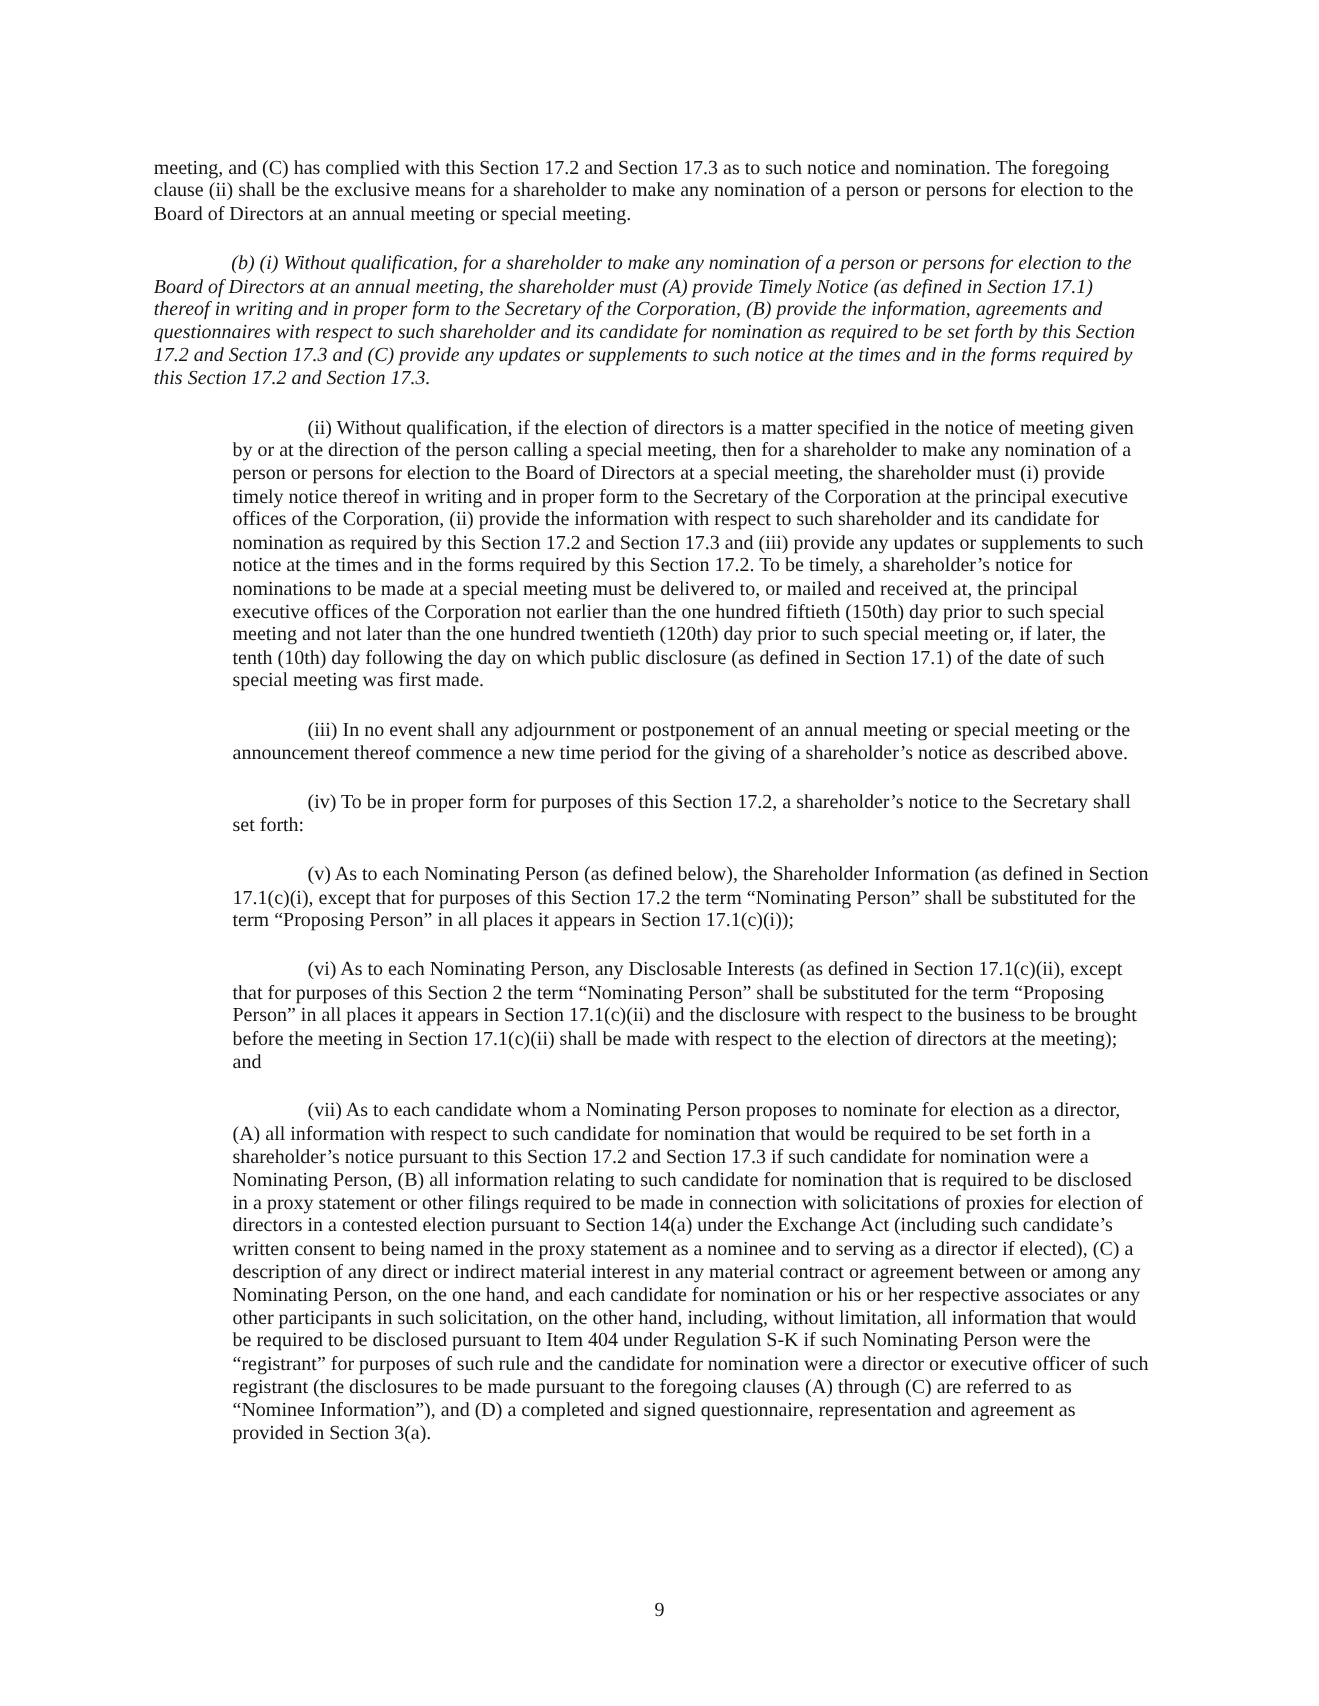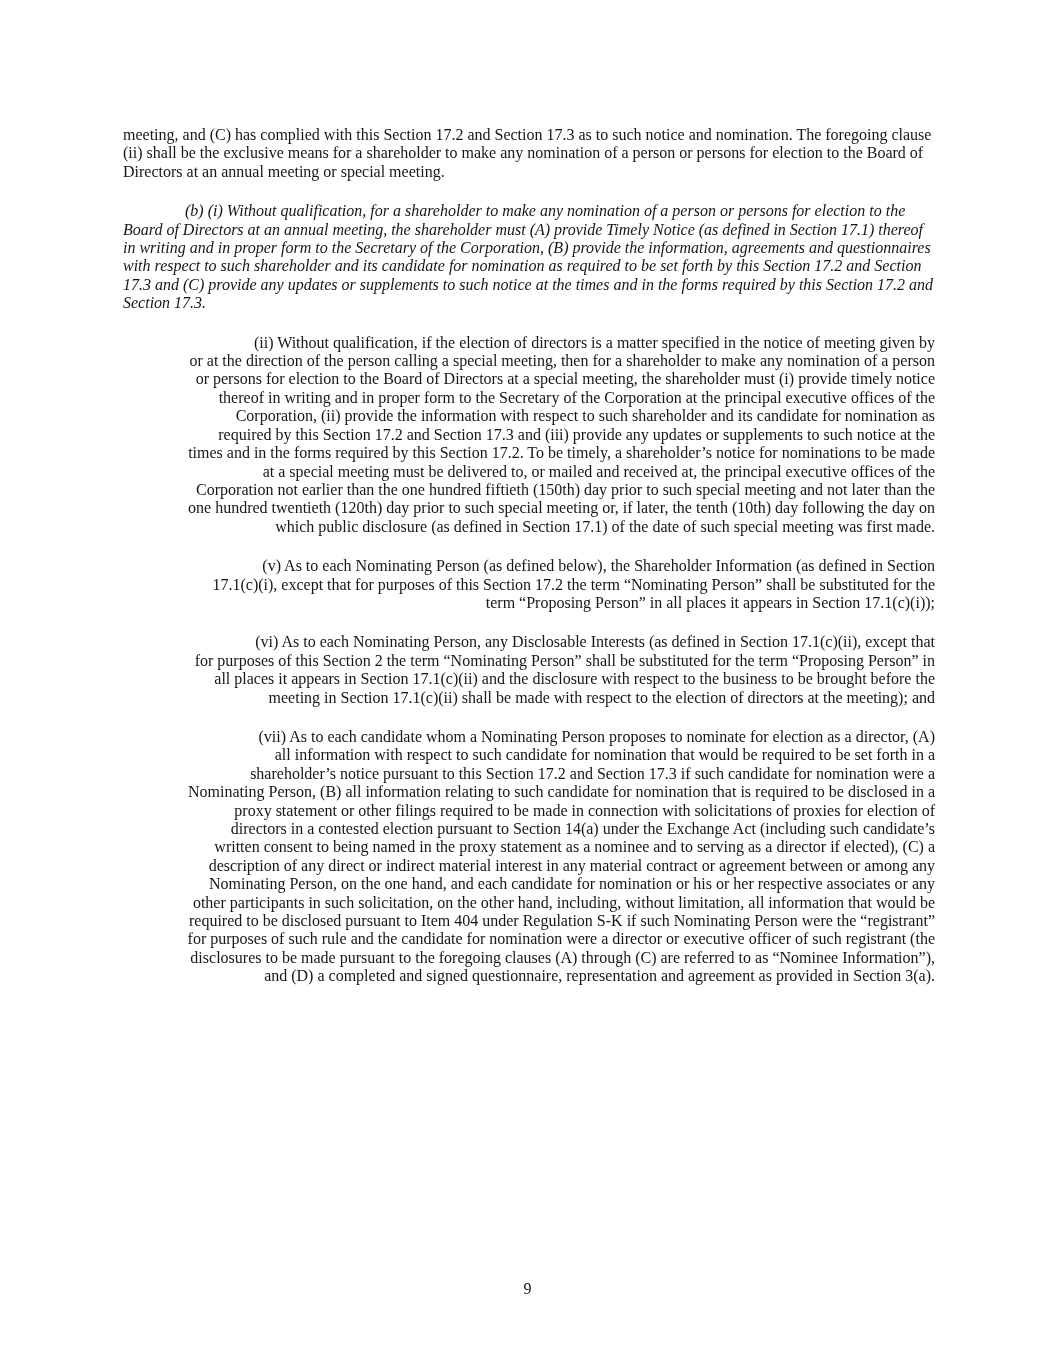--- a/index.html
+++ b/index.html
@@ -19,37 +19,36 @@
   .content {
     position: absolute;
     left: 123px;
     top: 126px;
     width: 812px;
     font-size: 16px;
     line-height: 18.4px;
     text-align: left;
   }
   .content p {
-    margin: 0 0 21px 0;
+    margin: 0 15px 21px 0;
     padding: 0;
   }
   
   p.para-flush {
     text-indent: 0;
   }
   
   p.para-firstline {
     text-indent: 62px;
     font-style: italic;
   }
   
   p.para-block {
     margin-left: 63px;
     text-indent: 60px;
-    text-align: right;
   }
   .page-number {
     position: absolute;
     top: 1280px;
     left: 0;
     width: 1055px;
     text-align: center;
     font-size: 16px;
     line-height: 18.4px;
     font-family: "Liberation Serif", serif;
@@ -57,18 +56,20 @@
   }
 </style>
 </head>
 <body>
 
 <div class="page">
   <div class="content">
     <p class="para-flush">meeting, and (C) has complied with this Section 17.2 and Section 17.3 as to such notice and nomination. The foregoing clause (ii) shall be the exclusive means for a shareholder to make any nomination of a person or persons for election to the Board of Directors at an annual meeting or special meeting.</p>
     <p class="para-firstline">(b) (i) Without qualification, for a shareholder to make any nomination of a person or persons for election to the Board of Directors at an annual meeting, the shareholder must (A) provide Timely Notice (as defined in Section 17.1) thereof in writing and in proper form to the Secretary of the Corporation, (B) provide the information, agreements and questionnaires with respect to such shareholder and its candidate for nomination as required to be set forth by this Section 17.2 and Section 17.3 and (C) provide any updates or supplements to such notice at the times and in the forms required by this Section 17.2 and Section 17.3.</p>
     <p class="para-block">(ii) Without qualification, if the election of directors is a matter specified in the notice of meeting given by or at the direction of the person calling a special meeting, then for a shareholder to make any nomination of a person or persons for election to the Board of Directors at a special meeting, the shareholder must (i) provide timely notice thereof in writing and in proper form to the Secretary of the Corporation at the principal executive offices of the Corporation, (ii) provide the information with respect to such shareholder and its candidate for nomination as required by this Section 17.2 and Section 17.3 and (iii) provide any updates or supplements to such notice at the times and in the forms required by this Section 17.2. To be timely, a shareholder’s notice for nominations to be made at a special meeting must be delivered to, or mailed and received at, the principal executive offices of the Corporation not earlier than the one hundred fiftieth (150th) day prior to such special meeting and not later than the one hundred twentieth (120th) day prior to such special meeting or, if later, the tenth (10th) day following the day on which public disclosure (as defined in Section 17.1) of the date of such special meeting was first made.</p>
+    <p class="para-block">(iii) In no event shall any adjournment or postponement of an annual meeting or special meeting or the announcement thereof commence a new time period for the giving of a shareholder’s notice as described above.</p>
+    <p class="para-block">(iv) To be in proper form for purposes of this Section 17.2, a shareholder’s notice to the Secretary shall set forth:</p>
     <p class="para-block">(v) As to each Nominating Person (as defined below), the Shareholder Information (as defined in Section 17.1(c)(i), except that for purposes of this Section 17.2 the term “Nominating Person” shall be substituted for the term “Proposing Person” in all places it appears in Section 17.1(c)(i));</p>
     <p class="para-block">(vi) As to each Nominating Person, any Disclosable Interests (as defined in Section 17.1(c)(ii), except that for purposes of this Section 2 the term “Nominating Person” shall be substituted for the term “Proposing Person” in all places it appears in Section 17.1(c)(ii) and the disclosure with respect to the business to be brought before the meeting in Section 17.1(c)(ii) shall be made with respect to the election of directors at the meeting); and</p>
     <p class="para-block">(vii) As to each candidate whom a Nominating Person proposes to nominate for election as a director, (A) all information with respect to such candidate for nomination that would be required to be set forth in a shareholder’s notice pursuant to this Section 17.2 and Section 17.3 if such candidate for nomination were a Nominating Person, (B) all information relating to such candidate for nomination that is required to be disclosed in a proxy statement or other filings required to be made in connection with solicitations of proxies for election of directors in a contested election pursuant to Section 14(a) under the Exchange Act (including such candidate’s written consent to being named in the proxy statement as a nominee and to serving as a director if elected), (C) a description of any direct or indirect material interest in any material contract or agreement between or among any Nominating Person, on the one hand, and each candidate for nomination or his or her respective associates or any other participants in such solicitation, on the other hand, including, without limitation, all information that would be required to be disclosed pursuant to Item 404 under Regulation S-K if such Nominating Person were the “registrant” for purposes of such rule and the candidate for nomination were a director or executive officer of such registrant (the disclosures to be made pursuant to the foregoing clauses (A) through (C) are referred to as “Nominee Information”), and (D) a completed and signed questionnaire, representation and agreement as provided in Section 3(a).</p>
   </div>
   <div class="page-number">9</div>
 </div>
 
 </body></html>

